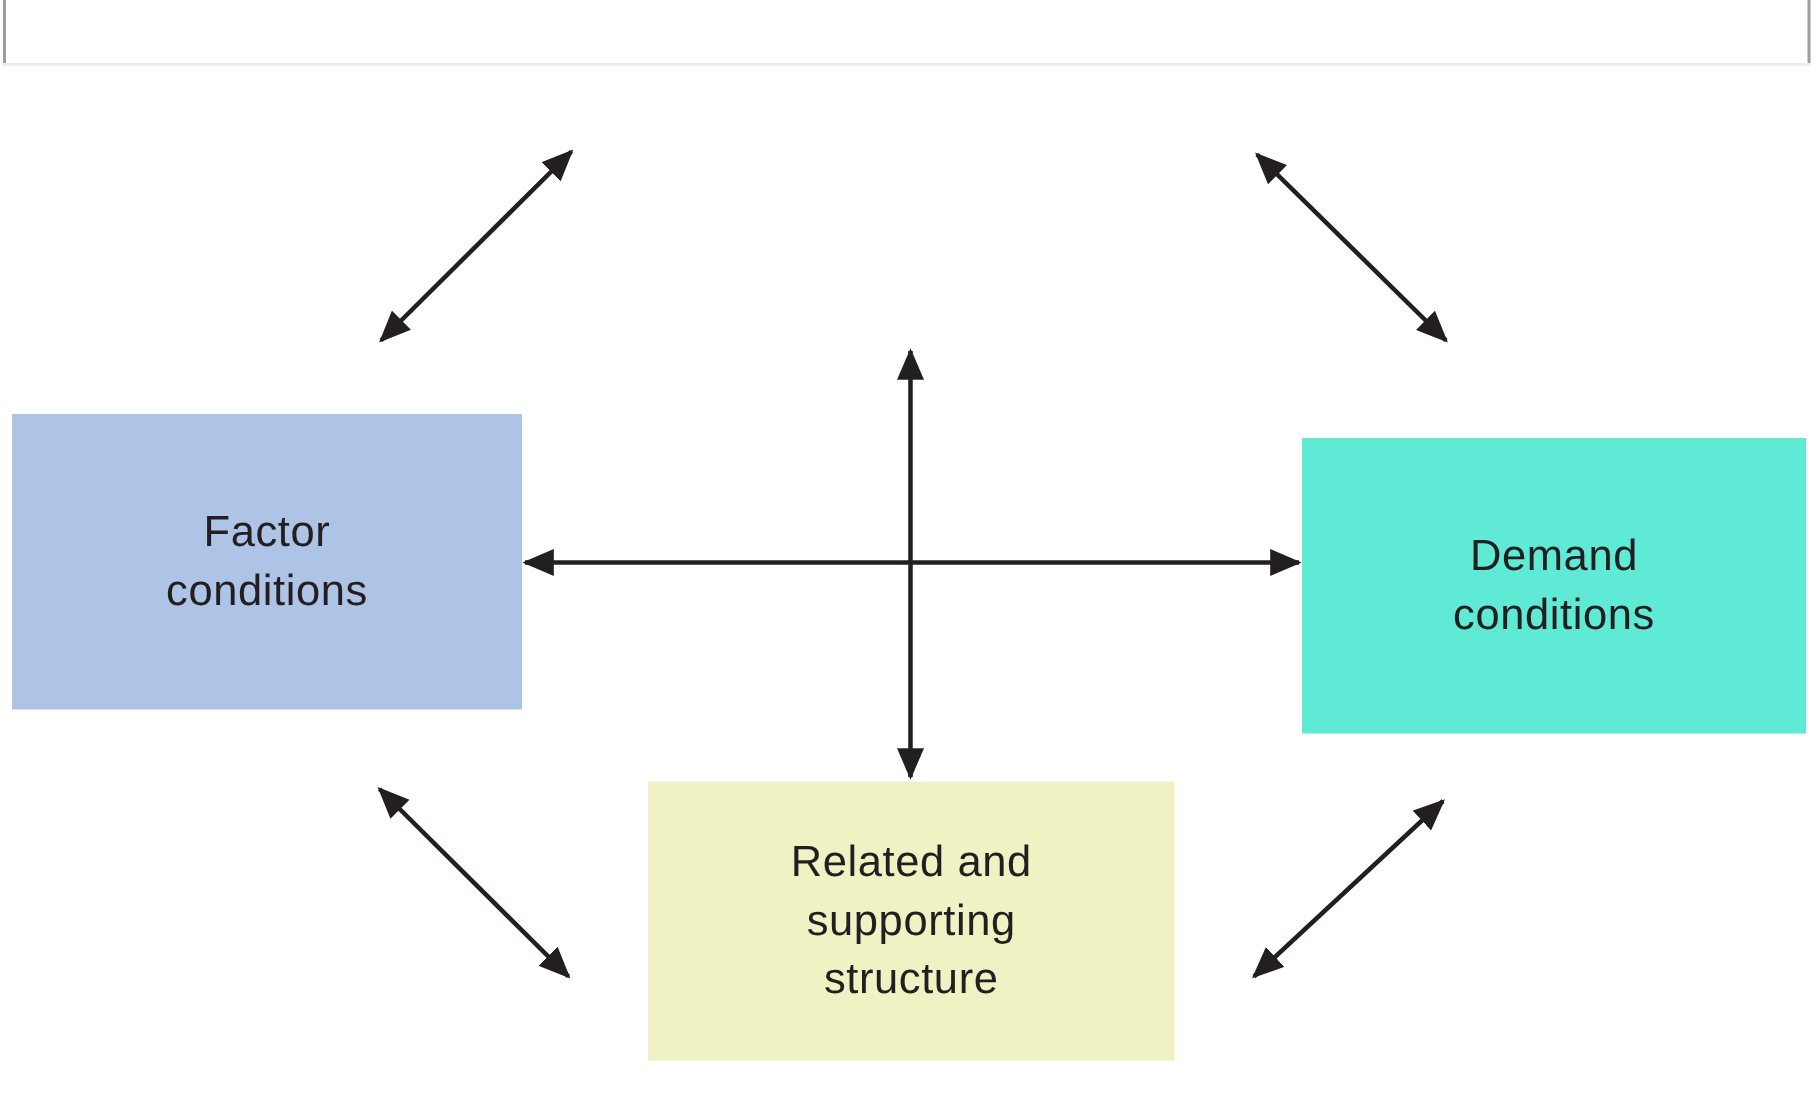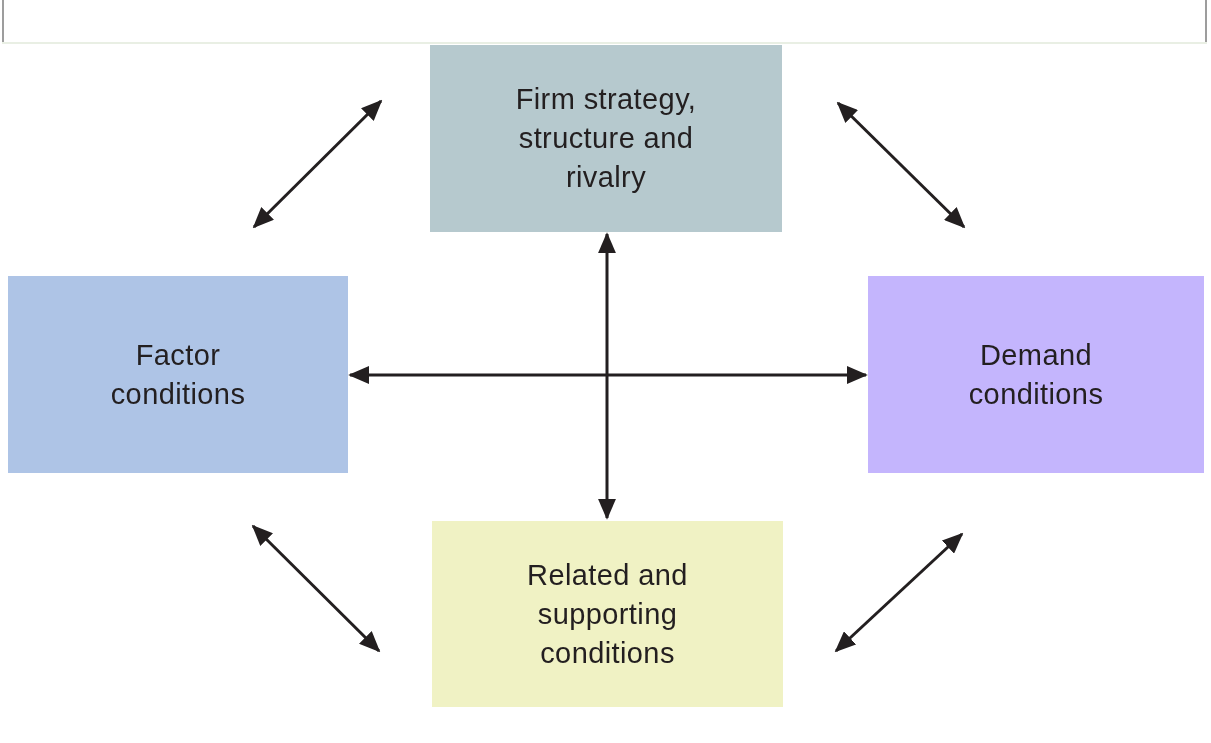--- a/index.html
+++ b/index.html
@@ -76,35 +76,30 @@
       </marker>
     </defs>
     <line x1="607" y1="234" x2="607" y2="518" marker-start="url(#ah)" marker-end="url(#ah)"></line>
     <line x1="350" y1="375" x2="866" y2="375" marker-start="url(#ah)" marker-end="url(#ah)"></line>
     <line x1="254" y1="227" x2="381" y2="101" marker-start="url(#ah)" marker-end="url(#ah)"></line>
     <line x1="838" y1="103" x2="964" y2="227" marker-start="url(#ah)" marker-end="url(#ah)"></line>
     <line x1="253" y1="526" x2="379" y2="651" marker-start="url(#ah)" marker-end="url(#ah)"></line>
     <line x1="836" y1="651" x2="962" y2="534" marker-start="url(#ah)" marker-end="url(#ah)"></line>
   </svg>
 
-  <div class="dbox box-top" style="background-color: rgb(182, 201, 206);">
-    <span class="dbox-label">Firm strategy,
-structure and
-rivalry</span>
-  </div>
 
   <div class="dbox box-left" style="background-color: rgb(174, 196, 230); justify-content: center;">
     <span class="dbox-label">Factor
 conditions</span>
   </div>
 
-  <div class="dbox box-right" style="background-color: #c4b5fd;">
+  <div class="dbox box-right" style="background-color: #5eead4; margin-top: 16px;">
     <span class="dbox-label">Demand
 conditions</span>
   </div>
 
   <div class="dbox box-bottom" style="background-color: rgb(240, 242, 196);">
     <span class="dbox-label">Related and
 supporting
-conditions</span>
+structure</span>
   </div>
 
 </div>
 
 </body></html>

